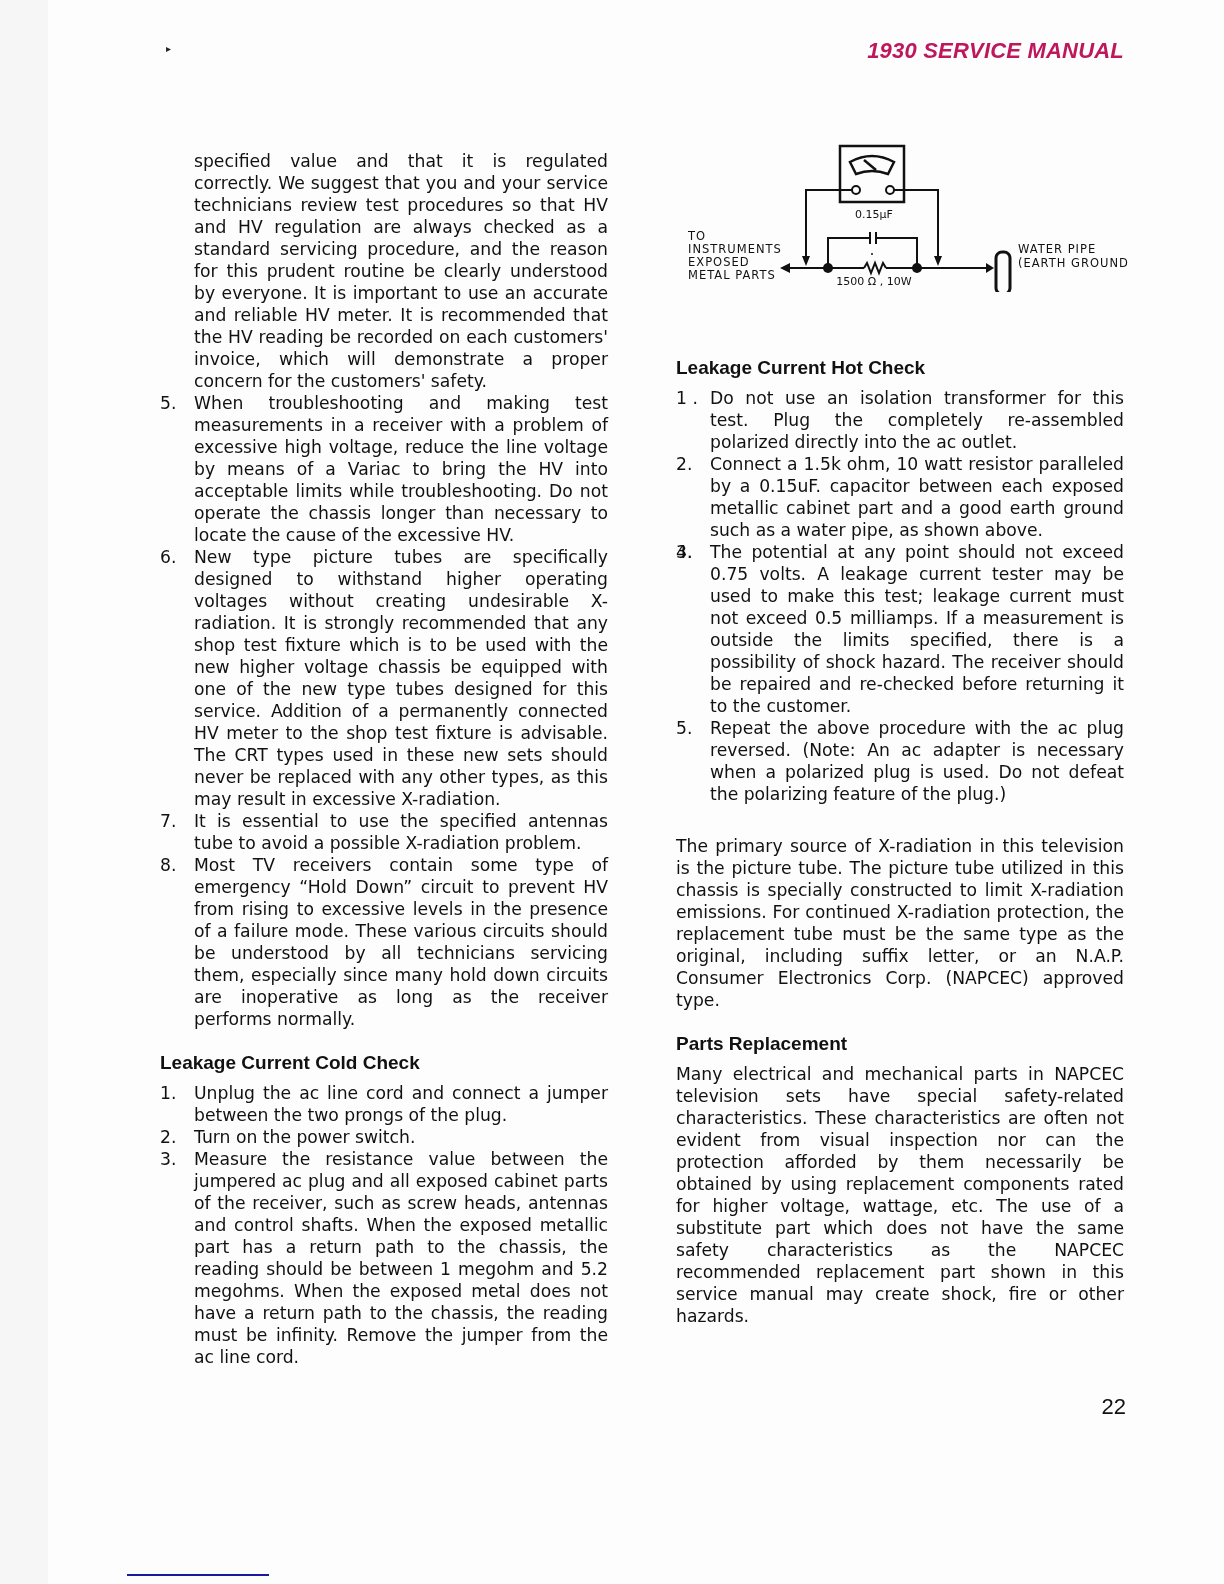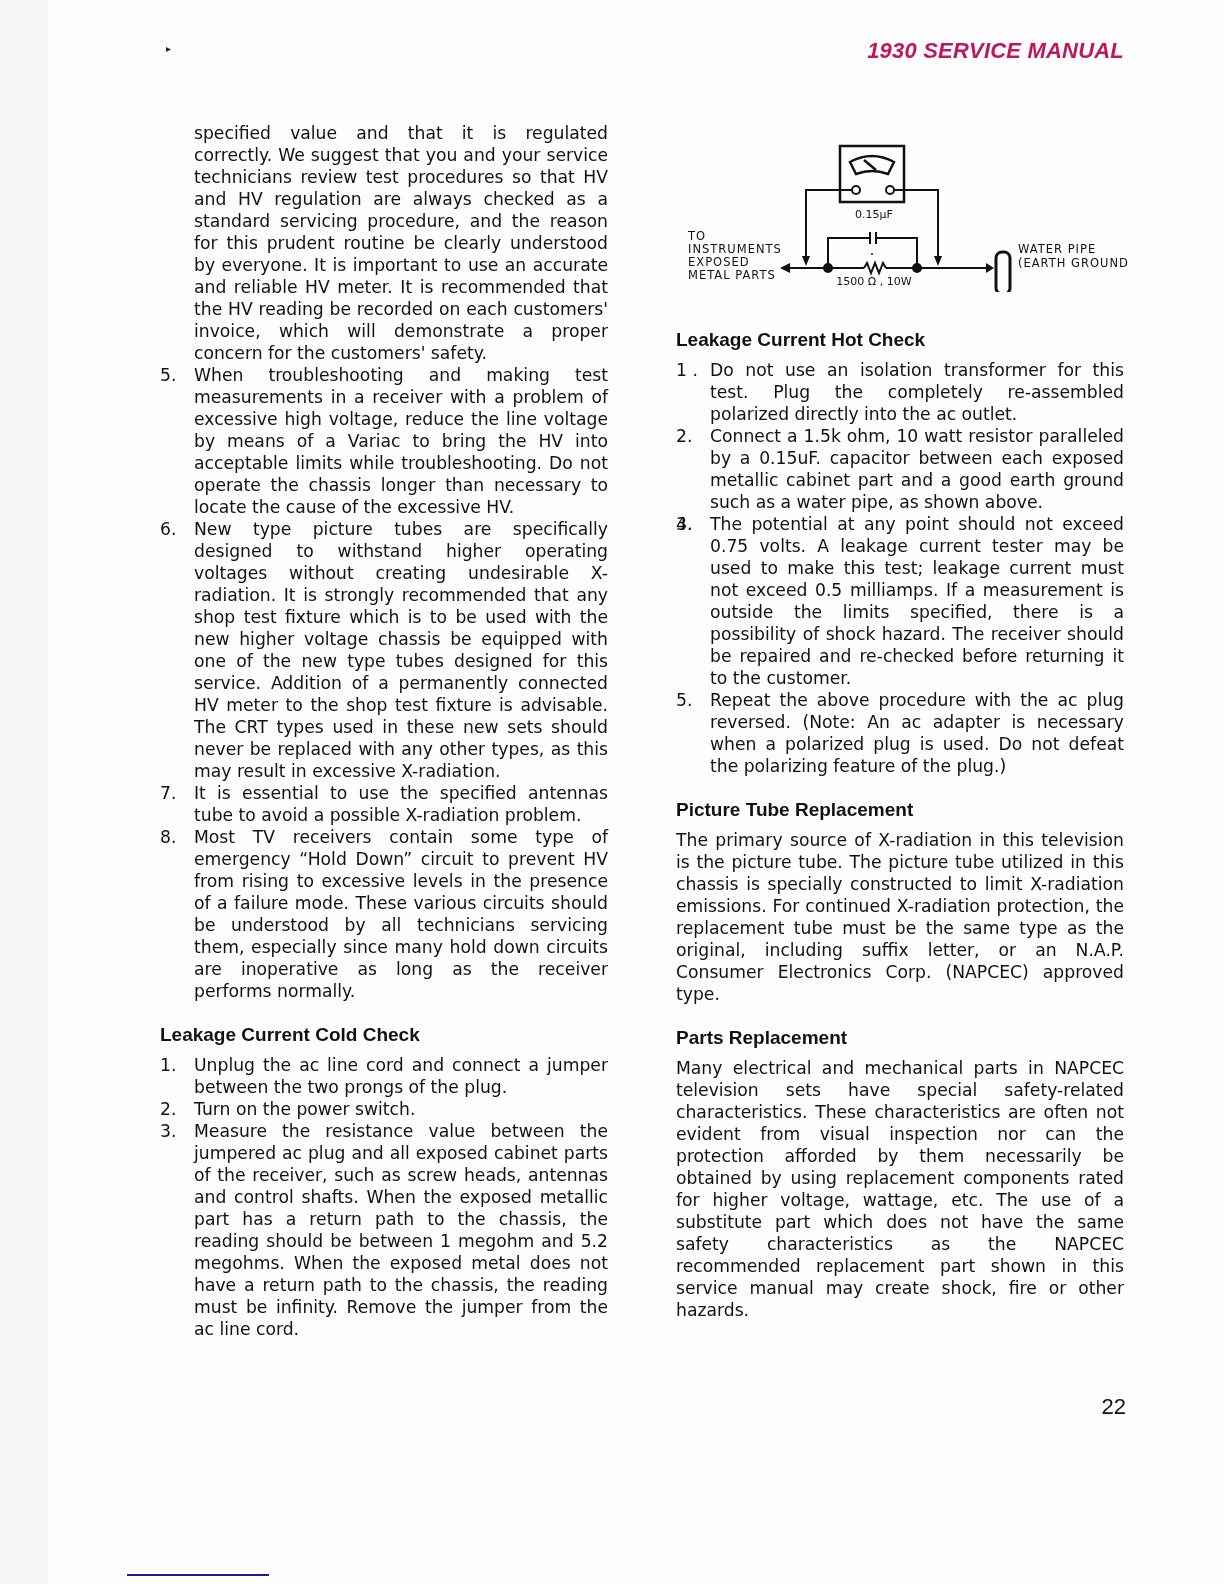--- a/index.html
+++ b/index.html
@@ -9,21 +9,21 @@
     font-family: "DejaVu Sans", "Liberation Sans", sans-serif;
     color: #111;
   }
   .edge-left { position: absolute; left: 0; top: 0; width: 48px; height: 1584px; background: #f6f6f6; }
   .header-mark { position: absolute; left: 166px; top: 43px; font-size: 10px; color: #222; }
   .header-title {
     position: absolute; right: 100px; top: 38px;
     font-family: "Liberation Sans", sans-serif; font-weight: bold; font-style: italic;
     font-size: 22px; letter-spacing: 0.2px; color: #be185d;
   }
-  .col { position: absolute; width: 448px; font-size: 17.2px; line-height: 22px; }
+  .col { position: absolute; width: 448px; font-size: 17.2px; line-height: 22px; margin-top: 28px; }
   .col-left { left: 160px; top: 122px; }
   .col-right { left: 676px; top: 140px; }
   p.body-text { margin: 0; text-align: justify; text-align-last: left; }
   .indented { padding-left: 34px; }
   ol.items { list-style: none; margin: 0; padding: 0; }
   ol.items li { position: relative; padding-left: 34px; text-align: justify; }
   ol.items li .num { position: absolute; left: 0; top: 0; }
   h3.section {
     margin: 0; font-family: "Liberation Sans", sans-serif; font-weight: bold;
     font-size: 19px; line-height: 22px;
@@ -119,21 +119,20 @@
   <h3 class="section">Leakage Current Hot Check</h3>
   <div class="gap-sm"></div>
   <ol class="items">
     <li><span class="num">1 .</span><span>Do not use an isolation transformer for this test. Plug the completely re-assembled polarized directly into the ac outlet.</span></li>
     <li><span class="num">2.</span><span>Connect a 1.5k ohm, 10 watt resistor paralleled by a 0.15uF. capacitor between each exposed metallic cabinet part and a good earth ground such as a water pipe, as shown above.</span></li>
     <li><span class="num">3.</span></li>
     <li><span class="num">4.</span><span>The potential at any point should not exceed 0.75 volts. A leakage current tester may be used to make this test; leakage current must not exceed 0.5 milliamps. If a measurement is outside the limits specified, there is a possibility of shock hazard. The receiver should be repaired and re-checked before returning it to the customer.</span></li>
     <li><span class="num">5.</span><span>Repeat the above procedure with the ac plug reversed. (Note: An ac adapter is necessary when a polarized plug is used. Do not defeat the polarizing feature of the plug.)</span></li>
   </ol>
   <div class="gap-lg"></div>
-  <h3 class="section">Picture Tube Replacement</h3>
   <div class="gap-sm"></div>
   <p class="body-text">The primary source of X-radiation in this television is the picture tube. The picture tube utilized in this chassis is specially constructed to limit X-radiation emissions. For continued X-radiation protection, the replacement tube must be the same type as the original, including suffix letter, or an N.A.P. Consumer Electronics Corp. (NAPCEC) approved type.</p>
   <div class="gap-lg"></div>
   <h3 class="section">Parts Replacement</h3>
   <div class="gap-sm"></div>
   <p class="body-text">Many electrical and mechanical parts in NAPCEC television sets have special safety-related characteristics. These characteristics are often not evident from visual inspection nor can the protection afforded by them necessarily be obtained by using replacement components rated for higher voltage, wattage, etc. The use of a substitute part which does not have the same safety characteristics as the NAPCEC recommended replacement part shown in this service manual may create shock, fire or other hazards.</p>
 </div>
 
 <div class="page-number">22</div>
 <div class="footer-line"></div>

